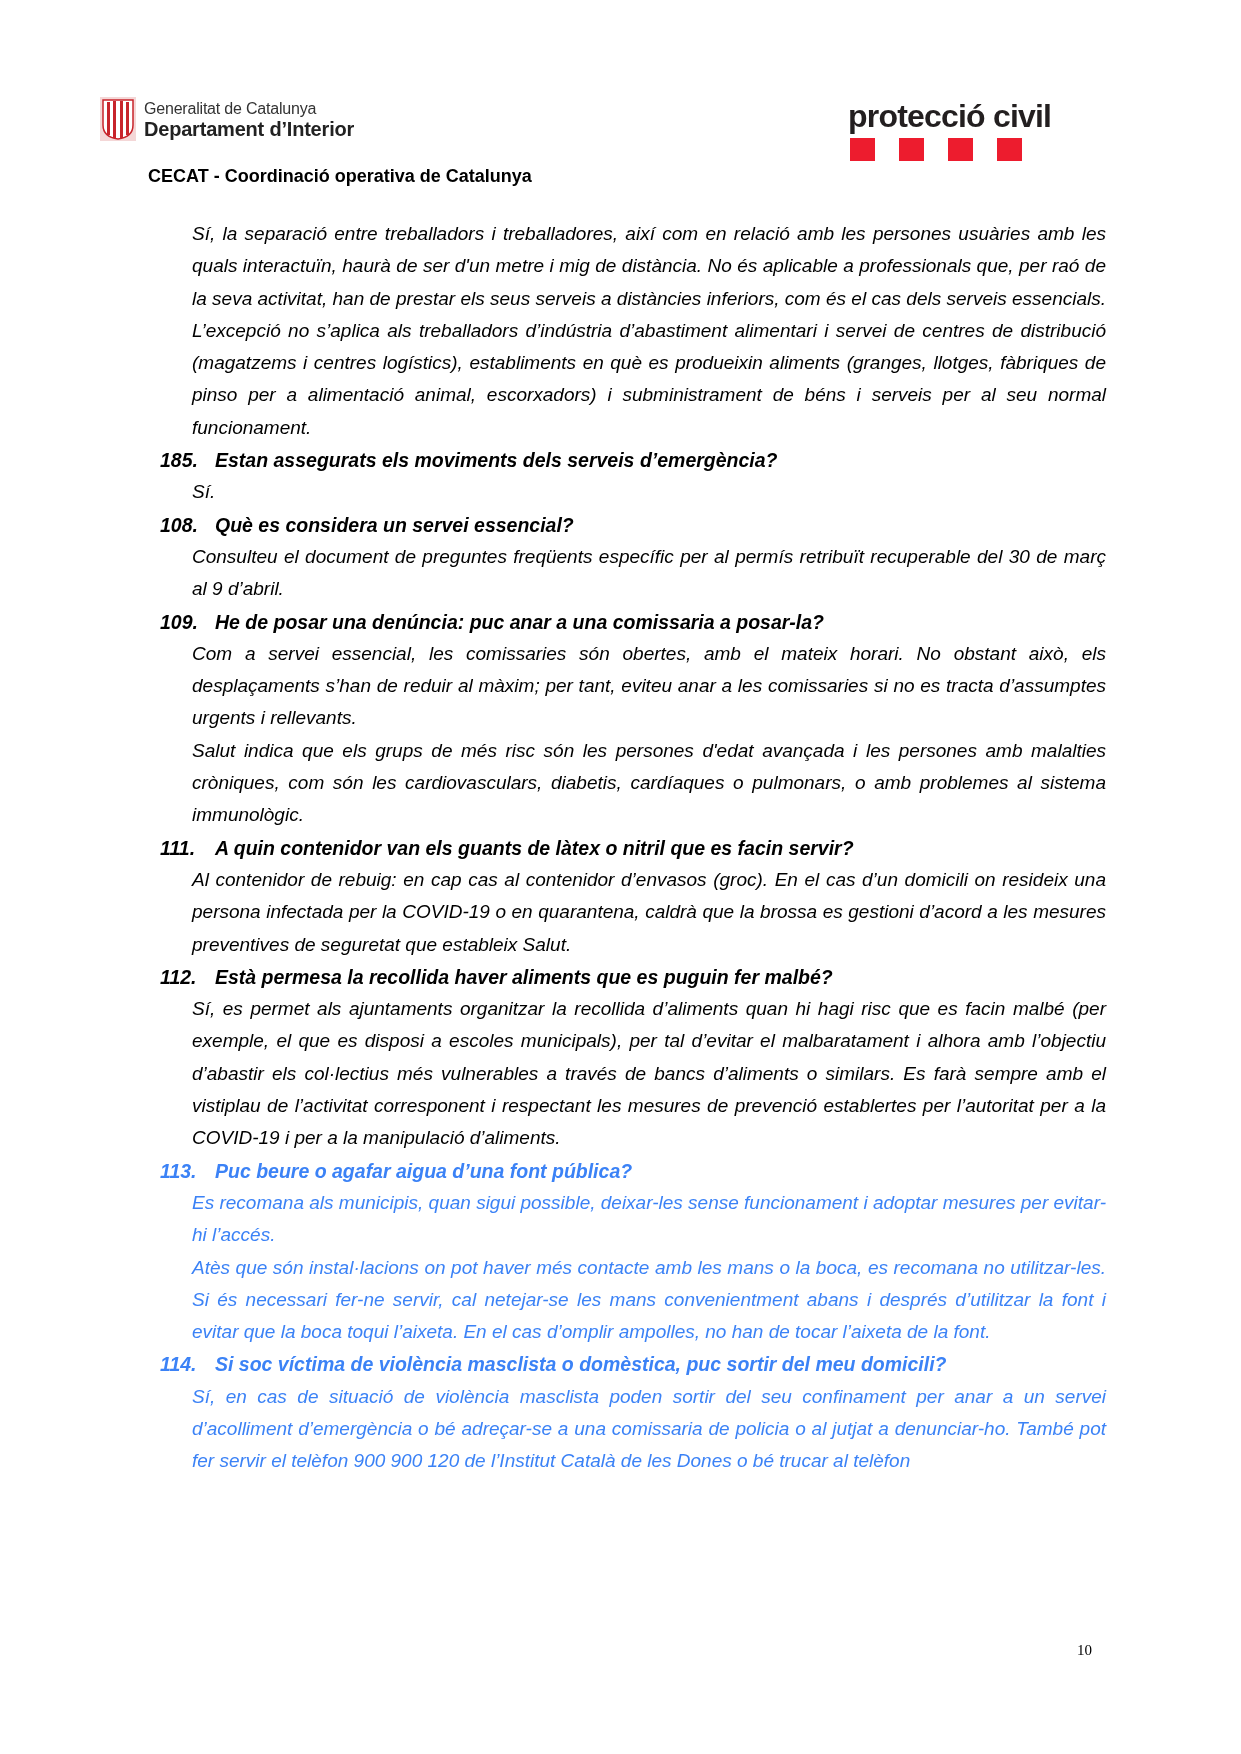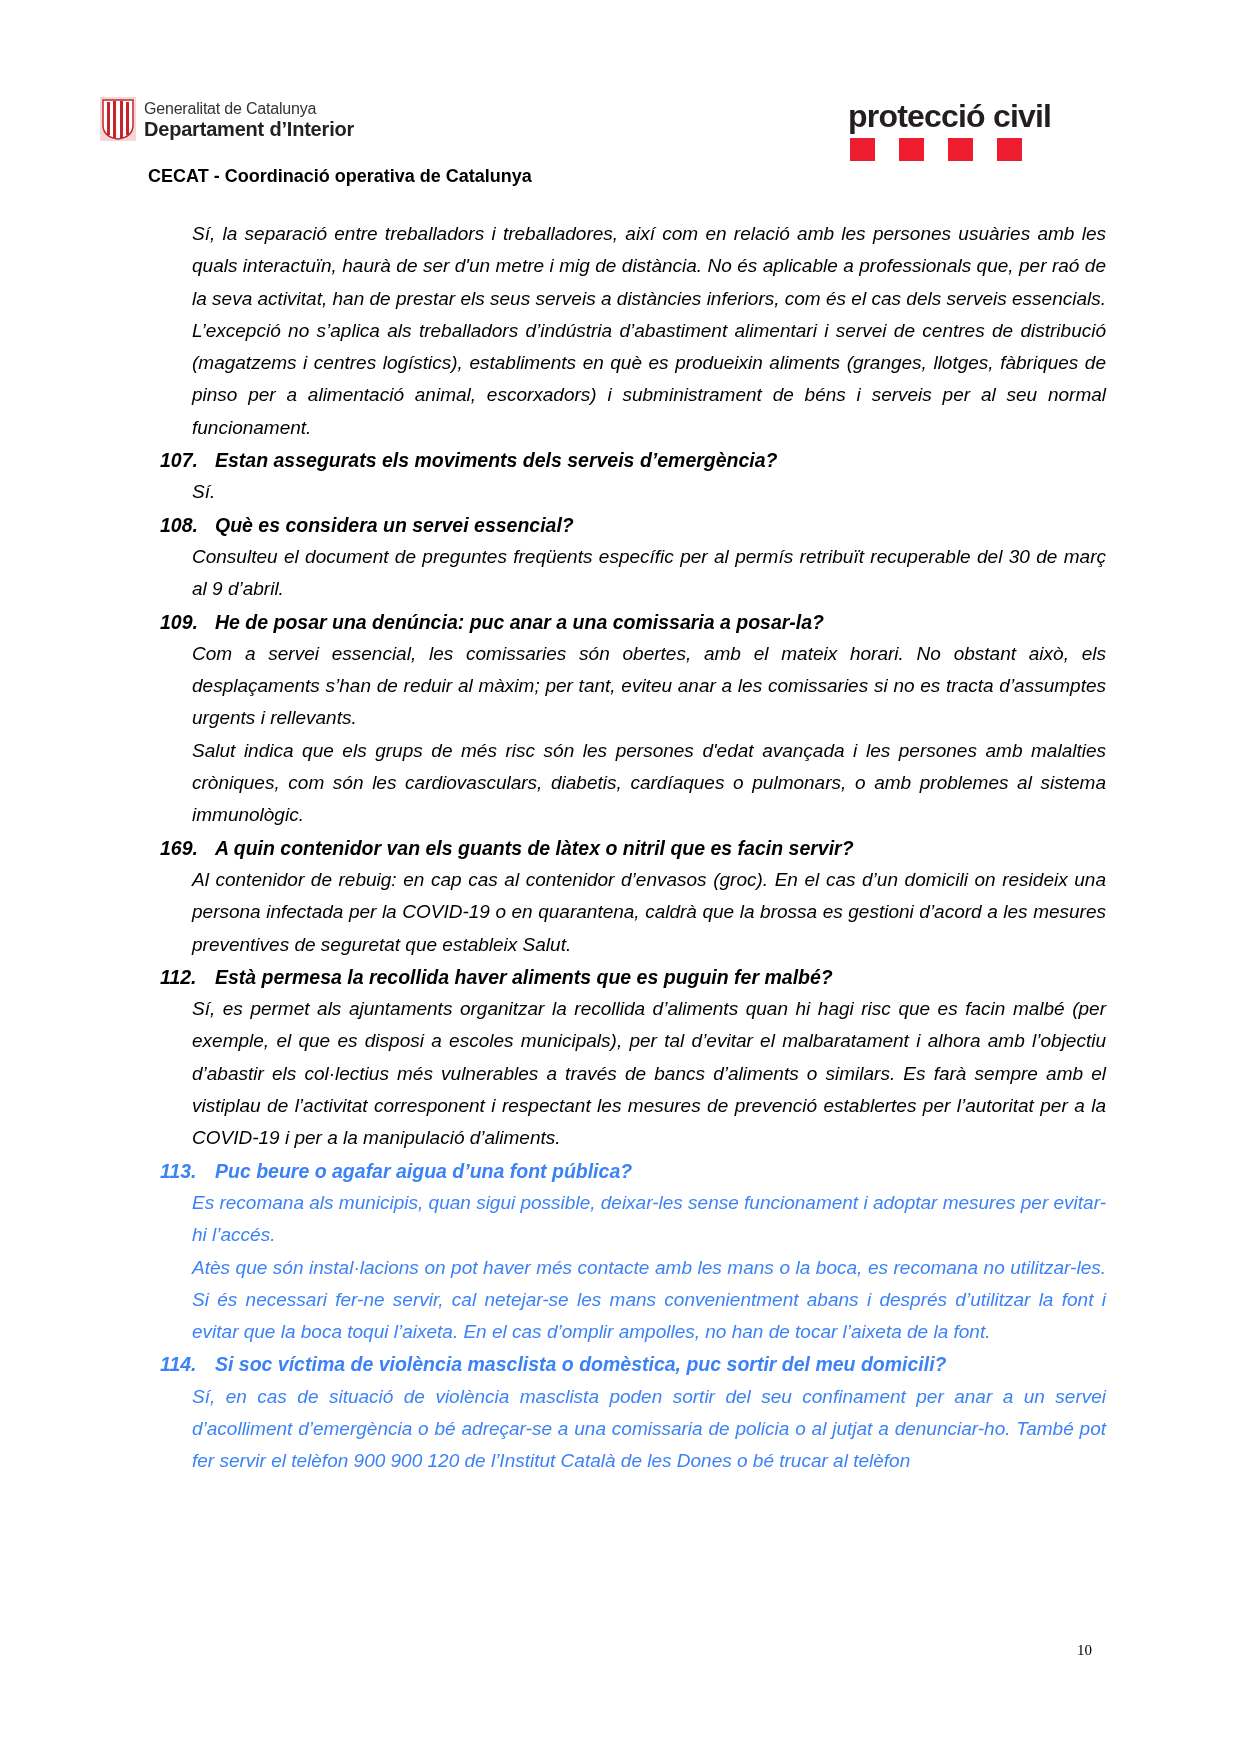--- a/index.html
+++ b/index.html
@@ -56,21 +56,21 @@
   </div>
 </div>
 
 <div class="cecat">CECAT - Coordinació operativa de Catalunya</div>
 
 <div class="content">
   <p class="para">Sí, la separació entre treballadors i treballadores, així com en relació amb les persones usuàries amb les quals interactuïn, haurà de ser d'un metre i mig de distància. No és aplicable a professionals que, per raó de la seva activitat, han de prestar els seus serveis a distàncies inferiors, com és el cas dels serveis essencials. L’excepció no s’aplica als treballadors d’indústria d’abastiment alimentari i servei de centres de distribució (magatzems i centres logístics), establiments en què es produeixin aliments (granges, llotges, fàbriques de pinso per a alimentació animal, escorxadors) i subministrament de béns i serveis per al seu normal funcionament.</p>
   <div id="faq-list">
       <div>
         <div class="q">
-          <span class="num">107.</span>
+          <span class="num">185.</span>
           <span>Estan assegurats els moviments dels serveis d’emergència?</span>
         </div>
         <p class="para">Sí.</p>
       </div>
       <div>
         <div class="q">
           <span class="num">108.</span>
           <span>Què es considera un servei essencial?</span>
         </div>
         <p class="para">Consulteu el document de preguntes freqüents específic per al permís retribuït recuperable del 30 de març al 9 d’abril.</p>
@@ -80,21 +80,21 @@
           <span class="num">109.</span>
           <span>He de posar una denúncia: puc anar a una comissaria a posar-la?</span>
         </div>
         <p class="para">Com a servei essencial, les comissaries són obertes, amb el mateix horari. No obstant això, els desplaçaments s’han de reduir al màxim; per tant, eviteu anar a les comissaries si no es tracta d’assumptes urgents i rellevants.</p>
       </div>
       <div>
         <p class="para">Salut indica que els grups de més risc són les persones d'edat avançada i les persones amb malalties cròniques, com són les cardiovasculars, diabetis, cardíaques o pulmonars, o amb problemes al sistema immunològic.</p>
       </div>
       <div>
         <div class="q">
-          <span class="num">169.</span>
+          <span class="num">111.</span>
           <span>A quin contenidor van els guants de làtex o nitril que es facin servir?</span>
         </div>
         <p class="para">Al contenidor de rebuig: en cap cas al contenidor d’envasos (groc). En el cas d’un domicili on resideix una persona infectada per la COVID-19 o en quarantena, caldrà que la brossa es gestioni d’acord a les mesures preventives de seguretat que estableix Salut.</p>
       </div>
       <div>
         <div class="q">
           <span class="num">112.</span>
           <span>Està permesa la recollida haver aliments que es puguin fer malbé?</span>
         </div>
         <p class="para">Sí, es permet als ajuntaments organitzar la recollida d’aliments quan hi hagi risc que es facin malbé (per exemple, el que es disposi a escoles municipals), per tal d’evitar el malbaratament i alhora amb l’objectiu d’abastir els col·lectius més vulnerables a través de bancs d’aliments o similars. Es farà sempre amb el vistiplau de l’activitat corresponent i respectant les mesures de prevenció establertes per l’autoritat per a la COVID-19 i per a la manipulació d’aliments.</p>

